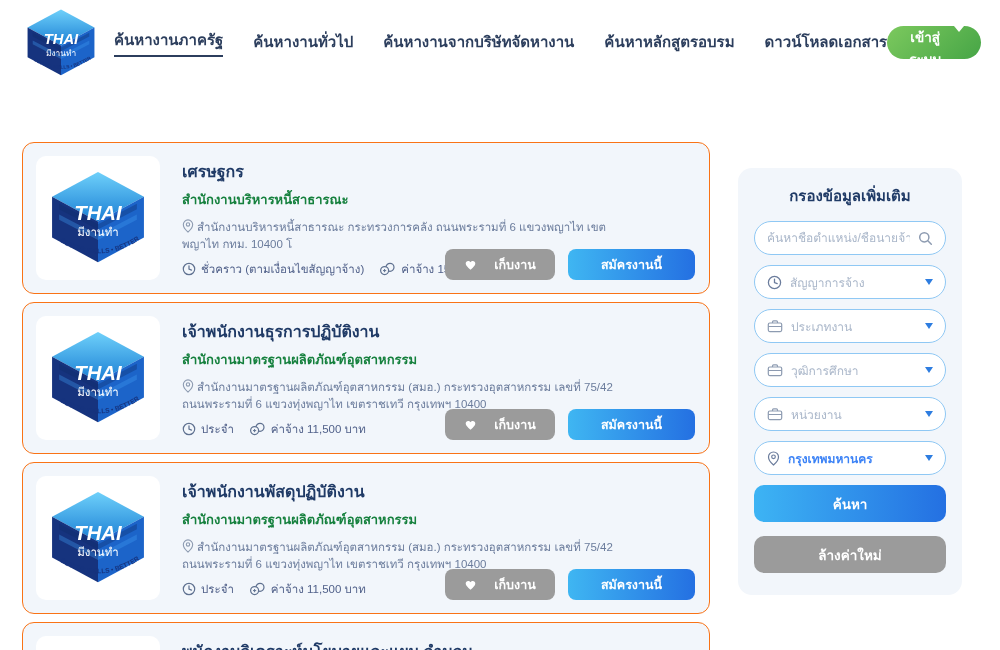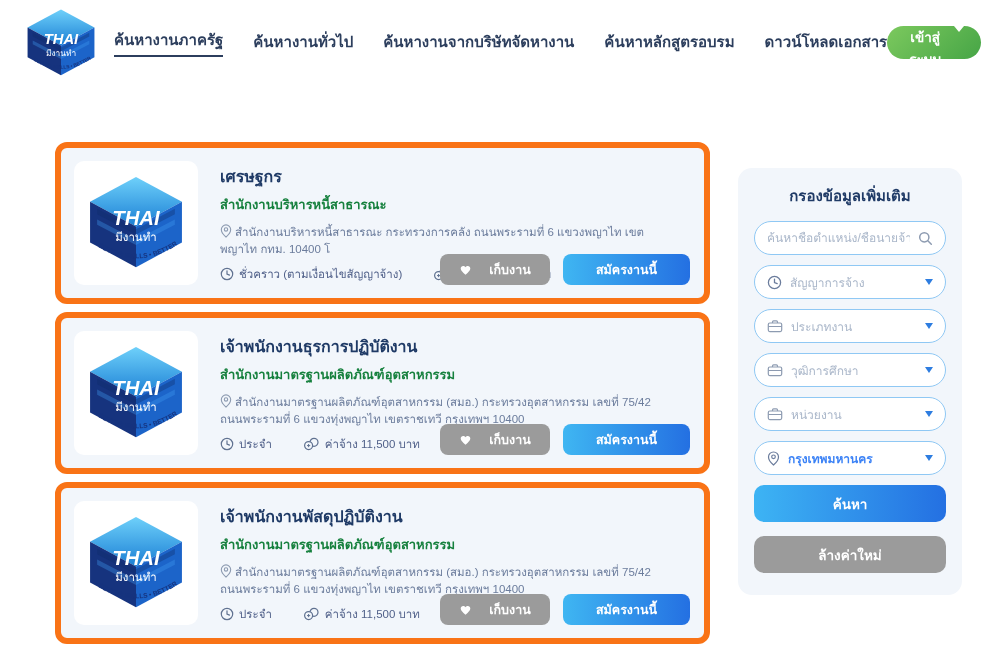--- a/index.html
+++ b/index.html
@@ -15,31 +15,31 @@
   .login-btn { margin-left: auto; display: flex; align-items: flex-start; gap: 8px;
     background: linear-gradient(135deg, #7cc95e, #46a546); color: #fff; border: none; cursor: pointer;
     font-family: inherit; font-size: 13.5px; font-weight: bold; height: 33px; padding: 0 17px; border-radius: 17px; }
   .caret-down-white { width: 0; height: 0; border-left: 5px solid transparent; border-right: 5px solid transparent; border-top: 6px solid #ffffff; }
 
   
   .main { display: flex; gap: 28px; padding: 0 22px; margin-top: 58px; align-items: flex-start; }
   .job-list { width: 688px; display: flex; flex-direction: column; gap: 8px; }
 
   
-  .card { position: relative; background: #f2f6fb; border: 6px solid #f97316; border-radius: 12px;
-    padding: 13px; display: flex; gap: 22px; margin-left: 33px; }
+  .card { position: relative; background: #f2f6fb; border: 1px solid #f97316; border-radius: 12px;
+    padding: 13px; display: flex; gap: 22px; }
   .thumb { width: 124px; height: 124px; background: #fff; border-radius: 10px; flex-shrink: 0;
     display: flex; align-items: center; justify-content: center; }
   .thumb svg { width: 106px; height: 100px; }
   .card-body { padding-top: 3px; }
   .job-title { font-size: 16px; font-weight: bold; color: #1f3a66; margin-bottom: 5px; }
   .job-company { font-size: 13px; font-weight: bold; color: #15803d; margin-bottom: 9px; cursor: pointer; display: inline-block; }
   .job-location { font-size: 11.5px; color: #6b7c9c; line-height: 1.45; width: 455px; }
   .job-location .pin { vertical-align: -2px; margin-right: 3px; }
-  .job-meta { display: flex; align-items: center; gap: 31px; margin-top: 8px; font-size: 11.5px; color: #51618a; }
+  .job-meta { display: flex; align-items: center; gap: 15px; margin-top: 8px; font-size: 11.5px; color: #51618a; }
   .meta-item { display: flex; align-items: center; gap: 5px; }
   .card-actions { position: absolute; right: 14px; bottom: 13px; display: flex; gap: 13px; }
   .btn { border: none; cursor: pointer; font-family: inherit; font-weight: bold; color: #fff;
     font-size: 12.5px; height: 31px; border-radius: 8px; display: flex; align-items: center; justify-content: center; gap: 17px; }
   .btn-save { width: 110px; background: #9b9b9b; }
   .btn-apply { width: 127px; background: linear-gradient(90deg, #3fb6f2, #2470e2); }
 
   
   .filter-panel { width: 224px; background: #f2f6fb; border-radius: 14px; padding: 16px 16px 22px; margin-top: 26px; }
   .filter-title { font-size: 15px; font-weight: bold; color: #1f3a66; margin-bottom: 13px; text-align: center; }

